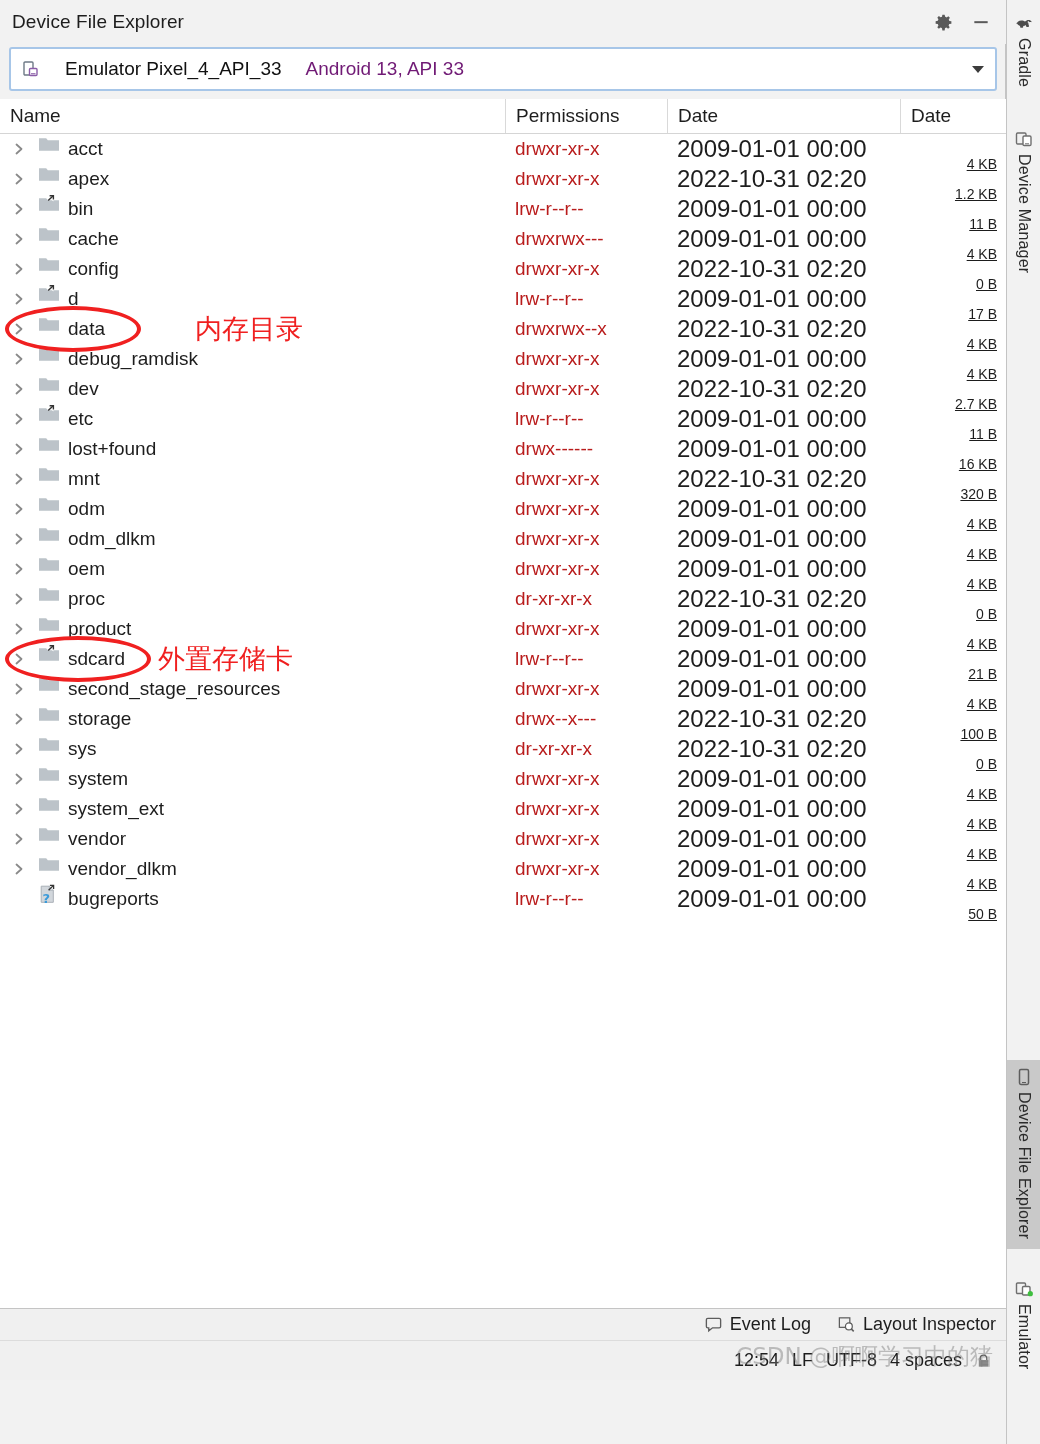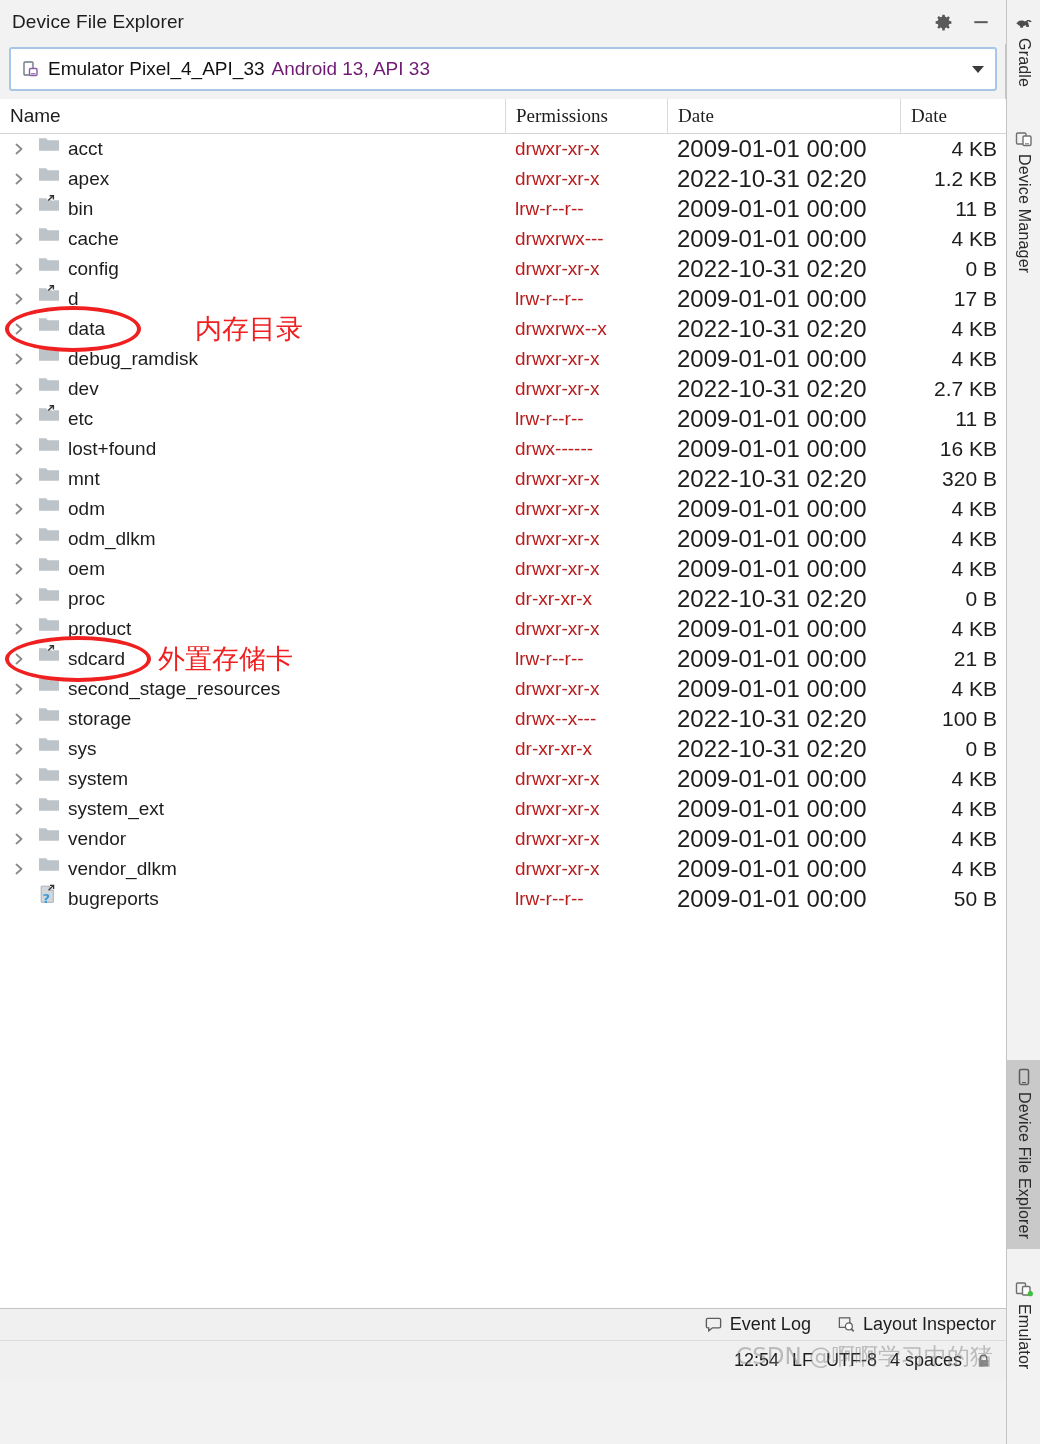--- a/index.html
+++ b/index.html
@@ -56,21 +56,21 @@
     position: absolute;
     left: 9px; top: 47px;
     width: 988px; height: 44px;
     border: 2px solid #a7c6e8;
     border-radius: 3px;
     background: #ffffff;
     display: flex; align-items: center;
   }
   .combo-inner {
     display: flex; align-items: center;
-    gap: 7px;
+    gap: 24px;
     padding-left: 10px;
     flex: 1;
     min-width: 0;
   }
   .combo-label {
     font-size: 19px;
     color: #111;
     white-space: nowrap;
   }
   .combo-sub {
@@ -99,21 +99,21 @@
     border-bottom: 1px solid #d5d5d5;
   }
   .th {
     position: absolute; top: 0;
     height: 34px;
     display: flex; align-items: center;
     font-size: 19px;
     color: #1d1d1d;
     padding-left: 10px;
   }
-  .th.div { border-left: 1px solid #d9d9d9; font-family: Liberation Serif, serif; }
+  .th.div { border-left: 1px solid #d9d9d9; }
   .th-name { left: 0;   width: 505px; }
   .th-perm { left: 505px; width: 162px; }
   .th-date { left: 667px; width: 233px; }
   .th-size { left: 900px; width: 106px; }
 
   
   .tbody {
     position: absolute;
     left: 0; top: 134px;
     width: 1006px; height: 1246px;
@@ -162,26 +162,27 @@
   }
   .cell-date {
     position: absolute; left: 667px; top: 0;
     width: 233px; height: 30px;
     display: flex; align-items: center;
     padding-left: 10px;
     font-size: 24px; color: #1d1d1d;
     white-space: nowrap;
   }
   .cell-size {
-    position: absolute; left: 900px; top: 0;
+    position: absolute; left: 900px; top: 15px;
     width: 106px; height: 30px;
     display: flex; align-items: center; justify-content: flex-end;
     padding-right: 9px;
-    font-size: 21px; color: #1d1d1d;
+    font-size: 14px; color: #1d1d1d;
     white-space: nowrap;
+    text-decoration: underline;
   }
 
   
   .annot-ellipse {
     position: absolute;
     border: 4px solid #e01b1b;
     border-radius: 50%;
     pointer-events: none;
   }
   .annot-text {

